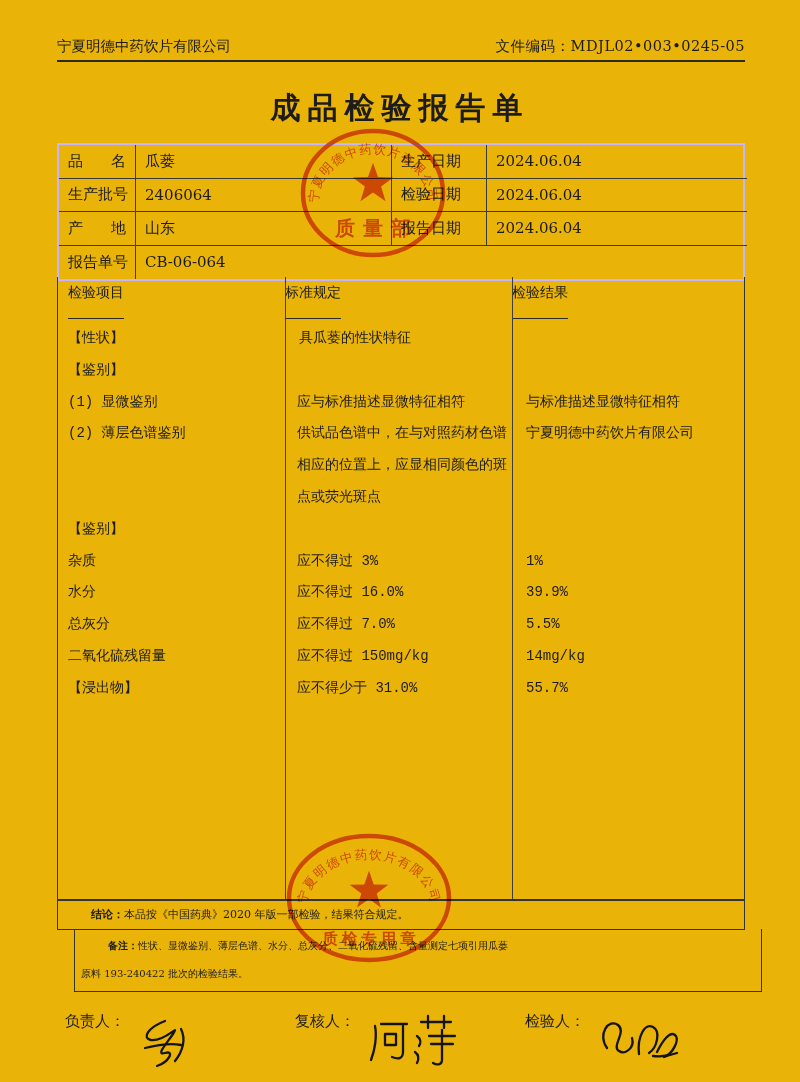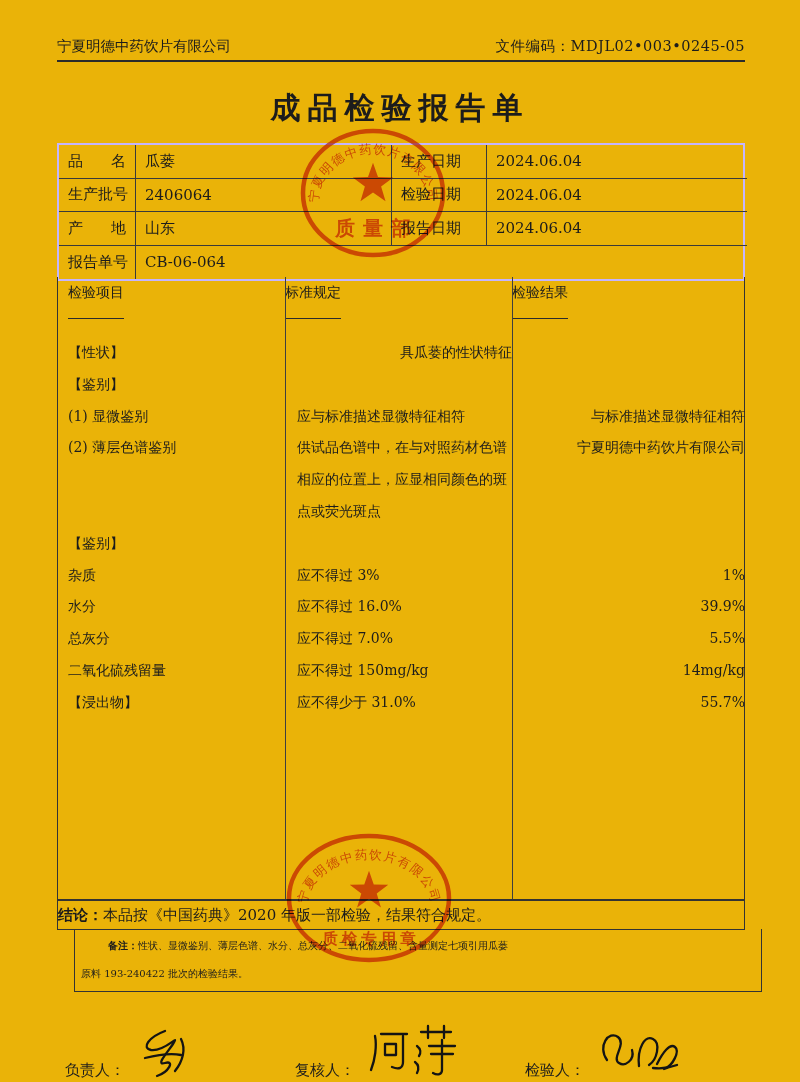--- a/index.html
+++ b/index.html
@@ -31,41 +31,41 @@
   .inspect{position:absolute;left:57px;top:277px;width:688px;height:623px;
     border:1px solid #333;border-top:none;box-sizing:border-box;font-size:14px;}
   .vline{position:absolute;top:0;bottom:0;width:1px;background:#3f3f3f;}
   .vline.v1{left:227px;}
   .vline.v2{left:454px;}
   .thead{display:grid;grid-template-columns:227px 227px 233px;padding-top:7px;}
   .thead .hc{box-sizing:border-box;}
   .thead .hc span{border-bottom:1px solid #2b2b2b;padding-bottom:18px;}
   .h1{padding-left:10px;text-align:left;}
   .h2,.h3{}
-  .tbody{margin-top:35px;}
+  .tbody{margin-top:21px;font-family:Liberation Mono, monospace;}
   .trow{display:grid;grid-template-columns:227px 227px 233px;align-items:start;}
   .trow .tc{box-sizing:border-box;line-height:31.8px;min-height:31.8px;}
   .tc.c1{padding-left:10px;padding-right:6px;}
   .tc.c2{padding-left:12px;padding-right:2px;}
-  .tc.c3{padding-left:14px;text-align:right;}
+  .tc.c3{padding-left:14px;}
 
   
   .conclusion{position:absolute;left:57px;top:900px;width:688px;height:30px;
-    border:1px solid #333;box-sizing:border-box;line-height:28px;font-size:15px;
-    white-space:nowrap;}
+    border:1px solid #333;box-sizing:border-box;line-height:28px;font-size:11px;
+    padding-left:33px;white-space:nowrap;}
   .note{position:absolute;left:74px;top:929px;width:688px;height:63px;
     border:1px solid #333;border-top:none;box-sizing:border-box;font-size:10px;
     padding:3px 6px 0 6px;line-height:28px;}
   .blabel{font-weight:bold;}
   .note .l1{text-indent:27px;white-space:nowrap;}
   .note .l2{white-space:nowrap;}
 
   
   .signs{position:absolute;left:57px;top:1012px;width:688px;height:60px;font-size:15px;}
-  .siggroup{position:absolute;top:8px;height:60px;display:flex;align-items:flex-end;}
+  .siggroup{position:absolute;top:0;height:60px;display:flex;align-items:flex-start;}
   .sg1{left:8px;}.sg2{left:238px;}.sg3{left:468px;}
   .sigsvg{margin-left:6px;}
   .sigsvg path{fill:none;stroke:#141414;stroke-width:2.3;stroke-linecap:round;stroke-linejoin:round;}
 
   
   .stamp{position:absolute;mix-blend-mode:multiply;opacity:0.82;pointer-events:none;}
   .stamp .ink{stroke:#d6463b;fill:none;}
   .stamp text{fill:#d6463b;font-family:"DejaVu Serif","Liberation Serif",serif;}
   .stamp .star{fill:#d6463b;stroke:none;}
   .st1{left:288px;top:113px;}

